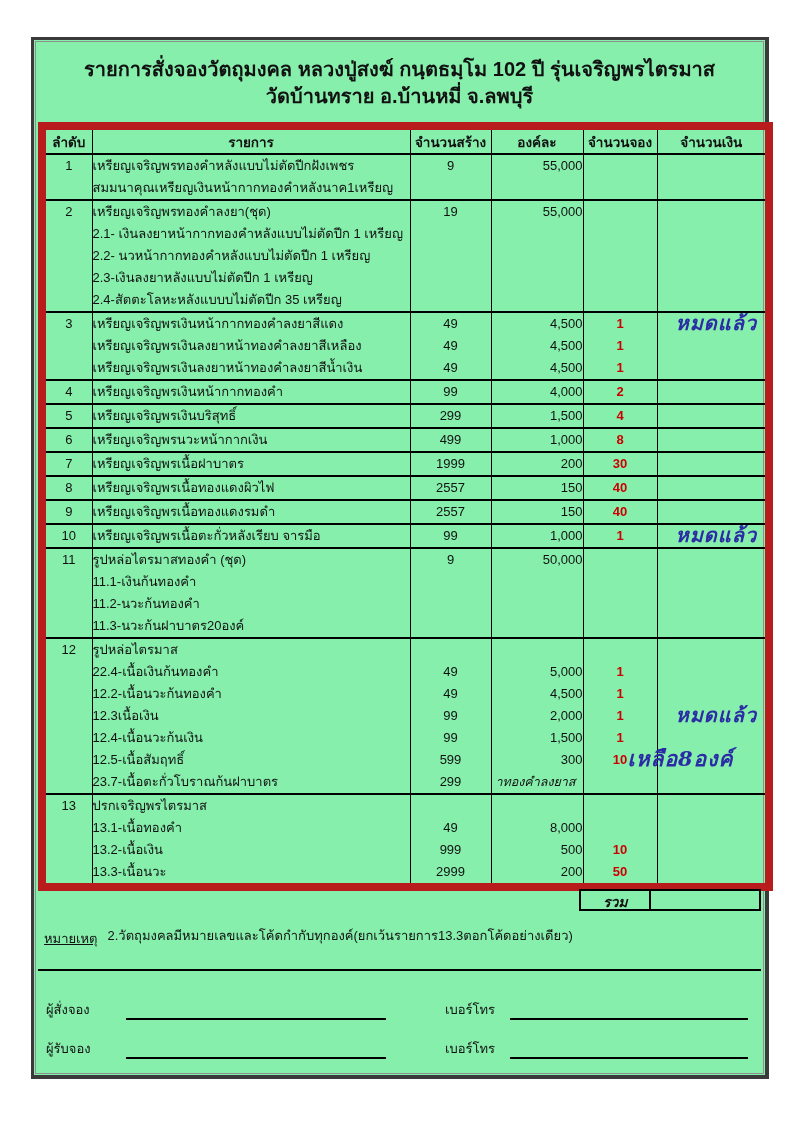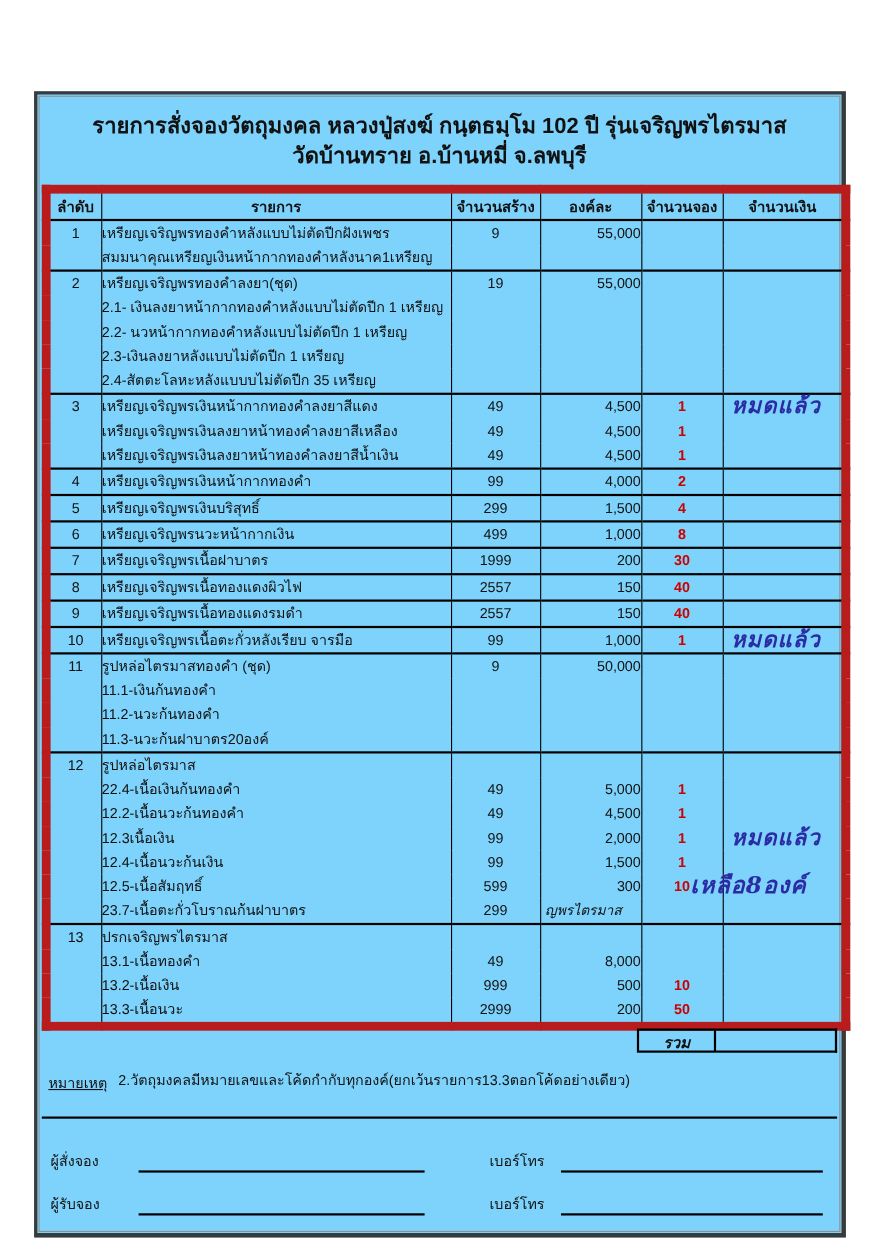--- a/index.html
+++ b/index.html
@@ -3,21 +3,21 @@
 <meta charset="utf-8">
 <style>
   html,body{margin:0;padding:0;}
   body{
     width:800px;height:1132px;background:#ffffff;position:relative;
     font-family:"Liberation Sans","DejaVu Sans",sans-serif;color:#111;
   }
   .sheet{
     position:absolute;left:31px;top:37px;width:738px;height:1042px;
     border:3px solid #3a3a3a;border-right-width:4px;border-bottom-width:4px;
-    box-sizing:border-box;background:#7dd3fc;margin-top:46px;
+    box-sizing:border-box;background:#86efac;
   }
   .inner{
     position:absolute;inset:1px;border:1px solid #8f8f8f;box-sizing:border-box;
     padding:0 2px;
   }
   
   .title{padding-top:14px;text-align:center;font-weight:bold;margin-bottom:12px;}
   .title .t1{font-size:20px;line-height:27px;}
   .title .t2{font-size:20px;line-height:27px;}
   
@@ -33,21 +33,21 @@
   }
   tr.gs td{border-top:2px solid #000;}
   td.c-no{text-align:center;}
   td.c-desc{text-align:left;padding-left:4px;}
   td.c-made{text-align:center;}
   td.c-price{text-align:right;padding-right:5px;}
   td.c-price.italic{font-style:italic;text-align:left;padding-left:4px;font-size:12.5px;}
   td.c-res{text-align:center;color:#cc0000;font-weight:bold;font-size:16px;position:relative;}
   td.c-amt{position:relative;}
   .blue-note{
-    position:absolute;left:7px;top:50%;transform:translateY(-55%);
+    position:absolute;left:18px;top:50%;transform:translateY(-55%);
     color:#2b2ba6;font-weight:bold;font-style:italic;font-size:20px;
     font-family:"DejaVu Serif","Liberation Serif",serif;white-space:nowrap;z-index:3;
     letter-spacing:1px;
   }
   .blue-note.wide{left:-30px;font-size:21px;}
   
   .total-row{display:flex;margin-left:541px;margin-top:-2px;position:relative;z-index:1;font-style:italic;}
   .total-box{
     width:74px;height:22px;line-height:22px;border:2px solid #000;
     text-align:center;font-weight:bold;font-size:14px;box-sizing:border-box;
@@ -319,21 +319,21 @@
     <td class="c-price">300</td>
     <td class="c-res" style="color: rgb(204, 0, 0);">10</td>
     <td class="c-amt">
               <span class="blue-note wide" style="color: rgb(43, 43, 166);">เหลือ8องค์</span>
             </td>
   </tr>
           <tr>
     <td class="c-no"></td>
     <td class="c-desc">23.7-เนื้อตะกั่วโบราณก้นฝาบาตร</td>
     <td class="c-made">299</td>
-    <td class="c-price italic">ญพรไตรมาส</td>
+    <td class="c-price italic">าทองคำลงยาส</td>
     <td class="c-res" style="color: rgb(204, 0, 0);"></td>
     <td class="c-amt"></td>
   </tr>
           <tr class="gs">
     <td class="c-no">13</td>
     <td class="c-desc">ปรกเจริญพรไตรมาส</td>
     <td class="c-made"></td>
     <td class="c-price"></td>
     <td class="c-res" style="color: rgb(204, 0, 0);"></td>
     <td class="c-amt"></td>

